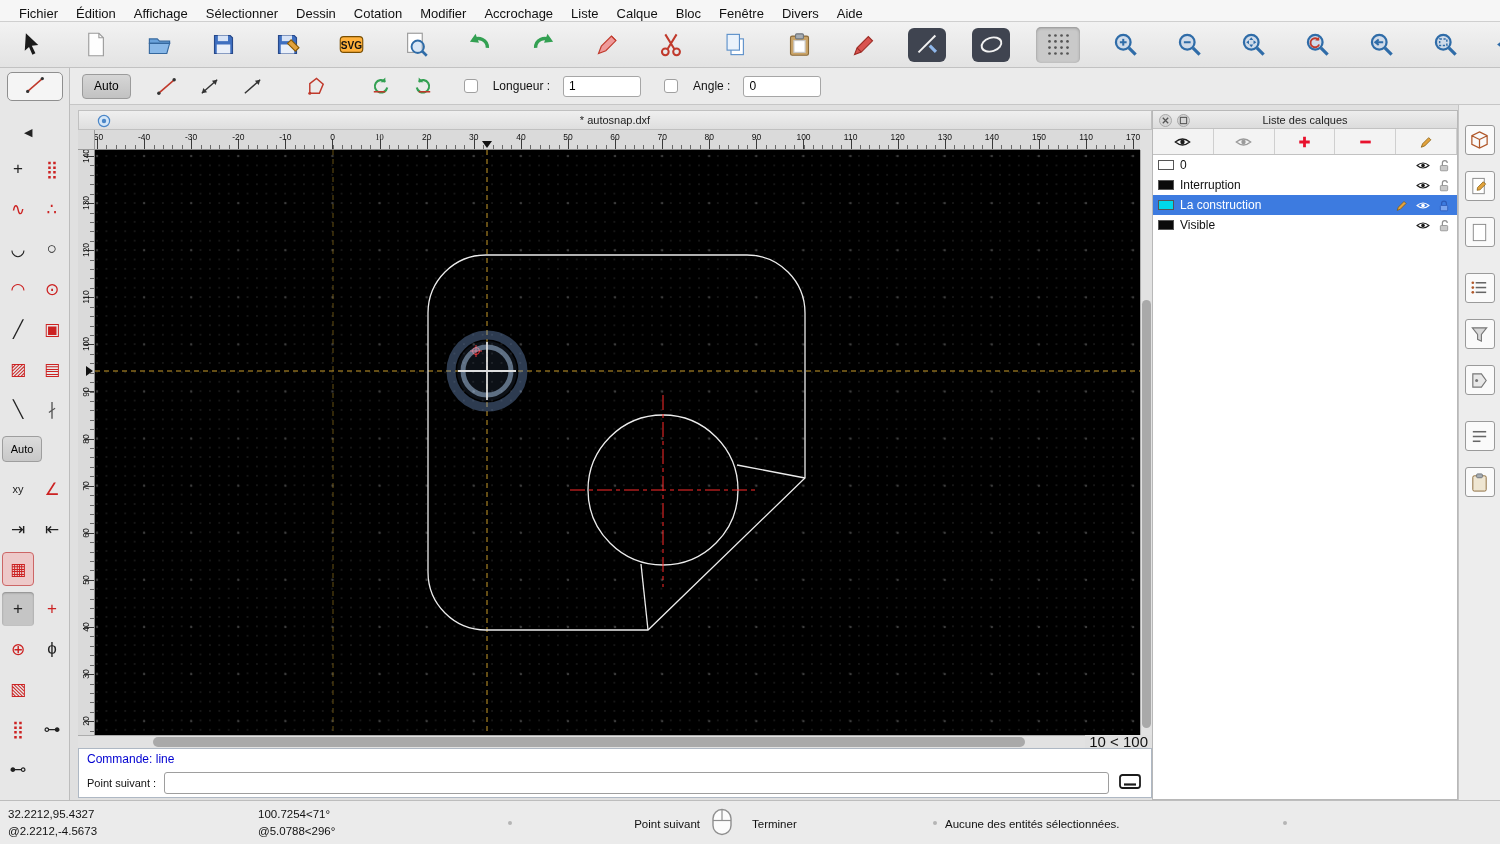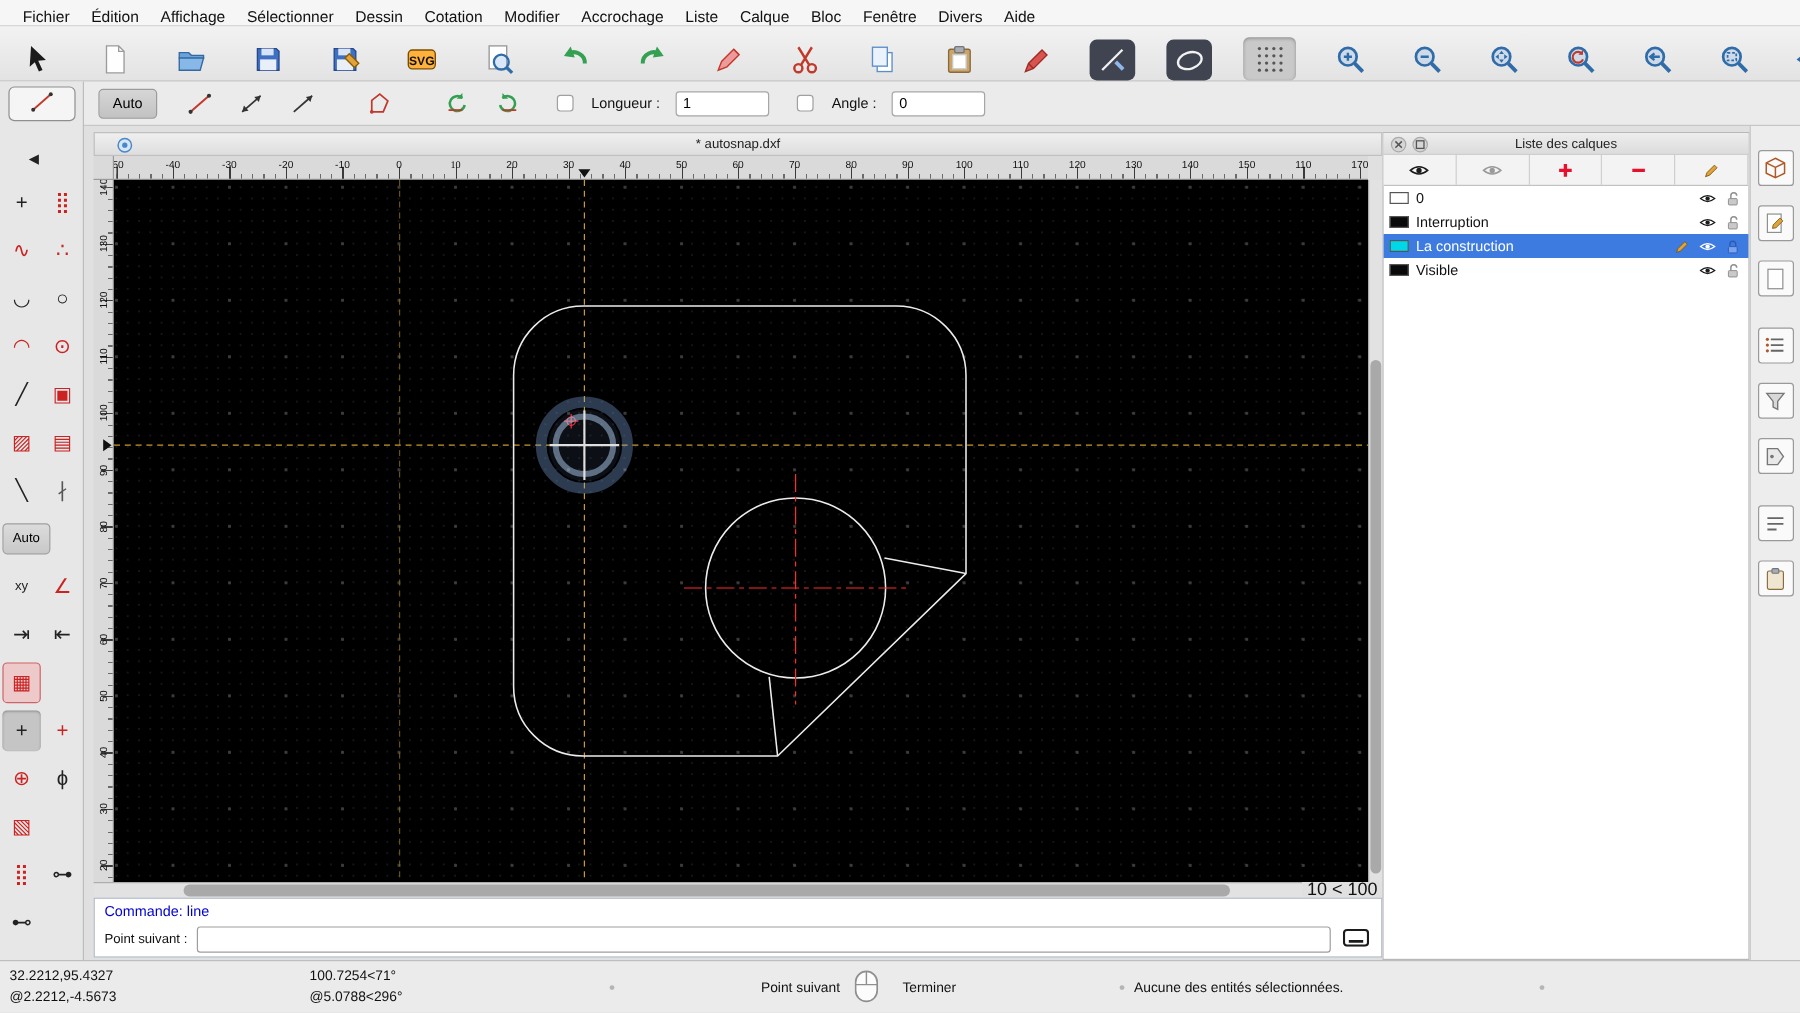--- a/index.html
+++ b/index.html
@@ -5,21 +5,21 @@
   *{margin:0;padding:0;box-sizing:border-box;font-family:"Liberation Sans","DejaVu Sans",sans-serif}
   html,body{width:1500px;height:844px;overflow:hidden;background:#e0e0e0;font-size:12px;color:#111}
   .abs{position:absolute}
   #app{position:relative;width:1500px;height:844px}
 
   
   #menubar{position:absolute;left:0;top:0;width:1500px;height:22px;background:#f6f6f6;border-bottom:1px solid #cfcfcf;display:flex;align-items:flex-end;padding-left:10px}
   .menu-item{padding:0 9px;font-size:13px;white-space:nowrap}
 
   
-  #toolbar{position:absolute;left:0;top:22px;width:1500px;height:46px;background:linear-gradient(#f2f2f2,#e3e3e3);border-bottom:1px solid #c2c2c2;display:flex;align-items:flex-end;padding-left:12px;gap:26px}
+  #toolbar{position:absolute;left:0;top:22px;width:1500px;height:46px;background:linear-gradient(#f2f2f2,#e3e3e3);border-bottom:1px solid #c2c2c2;display:flex;align-items:center;padding-left:12px;gap:26px}
   .tbtn{width:38px;height:36px;display:flex;align-items:center;justify-content:center;background:transparent;border:none;flex:0 0 auto}
   .tbtn svg{width:27px;height:27px}
   .tbtn.active-dark{background:#3f4450;border-radius:6px;height:34px}
   .tbtn.pressed{background:#c9c9c9;border-radius:5px;box-shadow:inset 0 1px 3px rgba(0,0,0,.3);width:44px}
 
   
   #toolopts{position:absolute;left:0;top:68px;width:1500px;height:37px;background:#ebebeb;border-bottom:1px solid #c6c6c6;display:flex;align-items:center;padding-left:82px;gap:9px}
   .opt-auto{height:25px;padding:0 11px;background:linear-gradient(#d6d6d6,#c2c2c2);border:1px solid #9b9b9b;border-radius:4px;font-size:12px;margin-right:10px}
   .obtn{width:34px;height:28px;display:flex;align-items:center;justify-content:center;background:transparent;border:none}
   .obtn svg{width:23px;height:23px}

